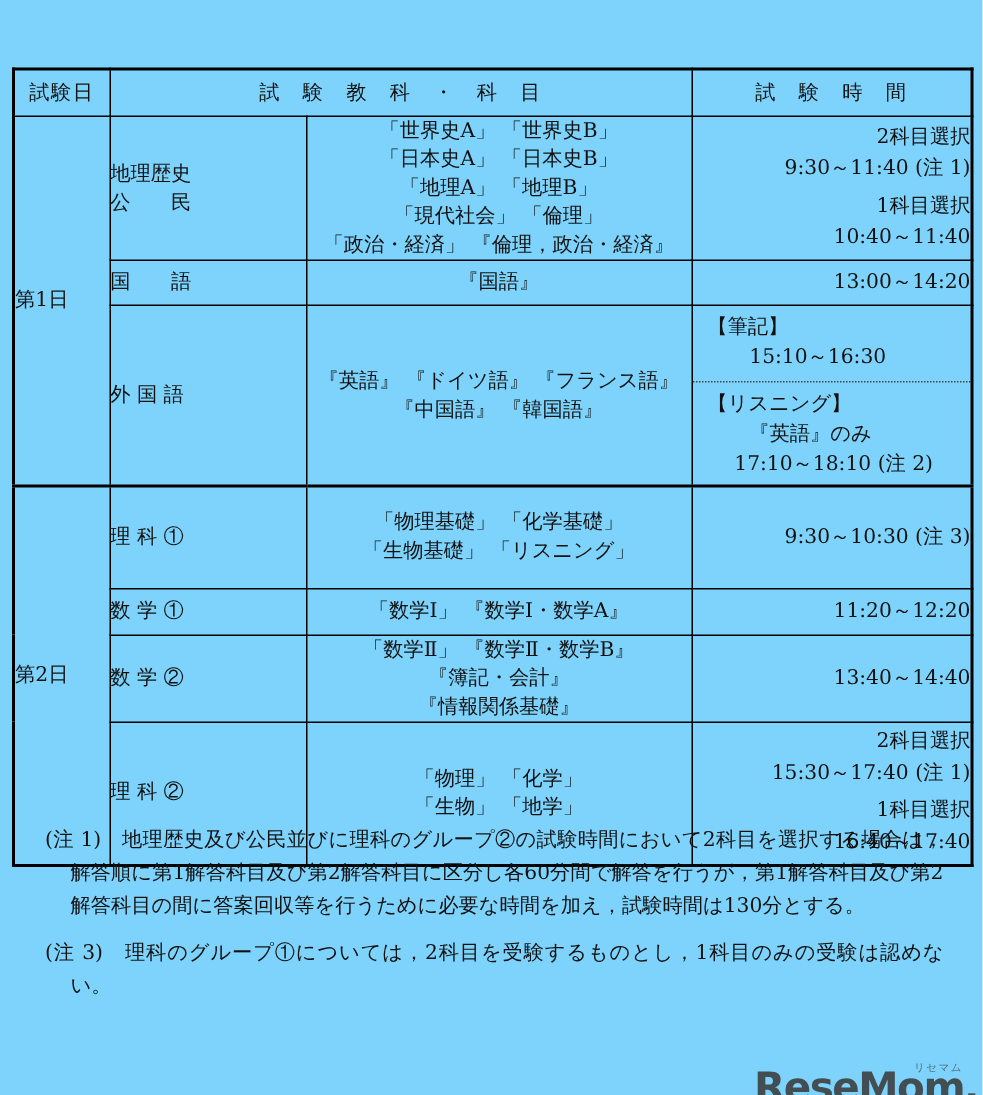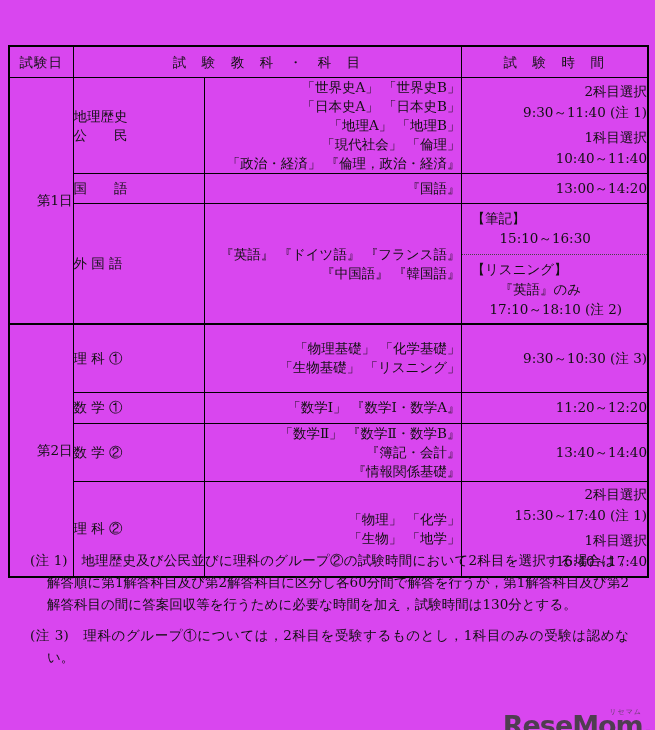--- a/index.html
+++ b/index.html
@@ -1,26 +1,26 @@
 <!DOCTYPE html>
 <html><head>
 <meta charset="utf-8">
 <style>
   html,body{margin:0;padding:0;background:#fff;}
-  #page{position:relative;width:655px;height:730px;background:#d946ef;overflow:hidden;
+  #page{position:relative;width:655px;height:730px;background:#7dd3fc;overflow:hidden;
         font-family:"DejaVu Serif","Liberation Serif",serif;color:#111;}
   
   table.sched{position:absolute;left:8px;top:45px;width:639px;border-collapse:collapse;
         table-layout:fixed;border:2px solid #000;}
   table.sched td,table.sched th{border:1px solid #000;font-weight:normal;font-size:13.5px;
         vertical-align:middle;padding:0;line-height:19px;}
   th.hd{height:30px;text-align:center;letter-spacing:1px;}
-  td.day{text-align:right;width:64px;}
+  td.day{text-align:left;width:64px;}
   td.subj{text-align:left;border-right:1px dotted #333;}
-  td.course{text-align:right;padding:4px 4px 4px 14px;line-height:18.5px;}
+  td.course{text-align:center;padding:4px 4px 4px 14px;line-height:18.5px;}
   td.timec{text-align:right;}
   td.timel{text-align:right;padding:4px 4px 4px 10px;}
   .t-group{margin:2px 0 4px 0;}
   .t-label{line-height:21px;}
   .t-time{padding-left:28px;line-height:21px;}
   td.split{padding:0;vertical-align:top;}
   .split-top{border-bottom:1px dotted #444;padding:5px 4px 6px 10px;}
   .split-bottom{padding:5px 4px 4px 10px;}
   .ind28{padding-left:28px;line-height:20px;}
   .ind18{padding-left:18px;line-height:20px;}

